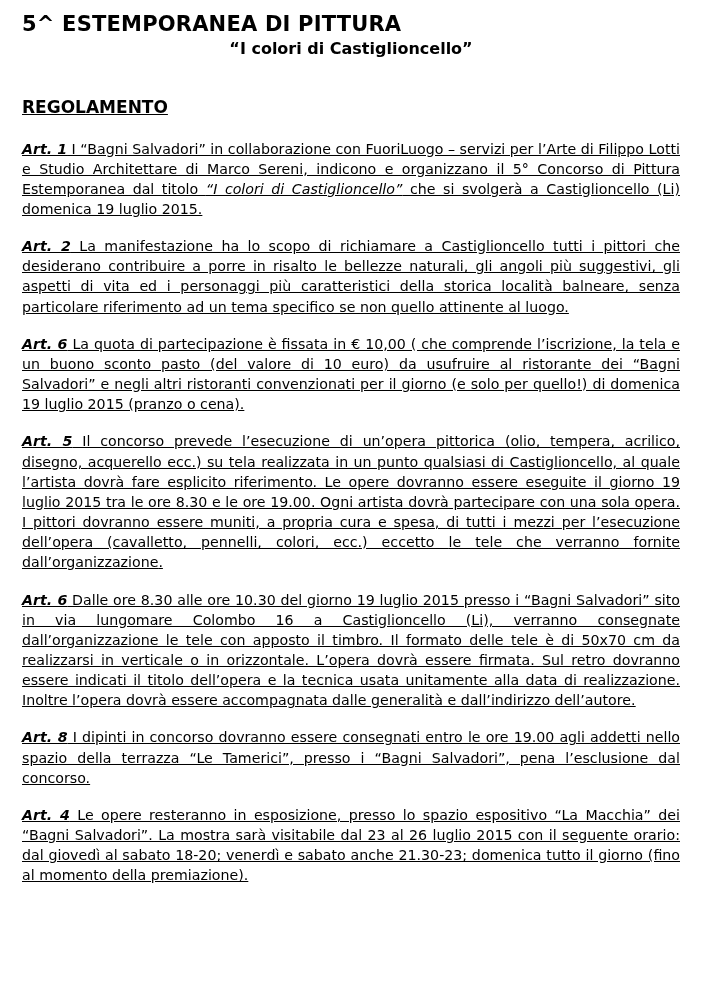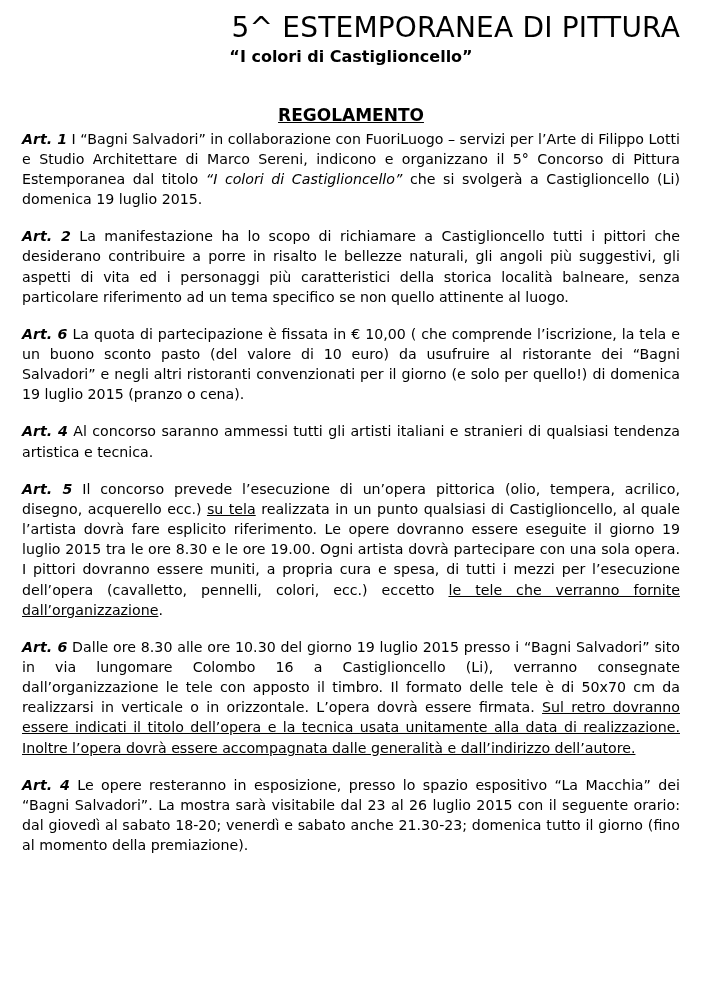--- a/index.html
+++ b/index.html
@@ -12,43 +12,44 @@
     min-height: 1000px;
     font-family: "DejaVu Sans", sans-serif;
     color: #000000;
   }
   .page {
     width: 702px;
     box-sizing: border-box;
     padding: 8px 22px 0 22px;
   }
   .doc-title {
-    text-align: right;
-    font-size: 28px;
-    font-weight: normal;
+    text-align: left;
+    font-size: 21px;
+    font-weight: bold;
     letter-spacing: 0.2px;
     margin: 4px 0 0 0;
     line-height: 1.15;
   }
   .doc-subtitle {
     text-align: center;
     font-size: 16px;
     font-weight: bold;
     margin: 4px 0 0 0;
     line-height: 1.15;
   }
   .section-heading {
-    text-align: center;
+    text-align: left;
     font-size: 17px;
     font-weight: bold;
     text-decoration: underline;
     margin: 38px 0 0 0;
   }
   .articles {
-    margin-top: 4px;
+    margin-top: 22px;
+    text-decoration: underline;
   }
   .article {
     font-size: 14.2px;
     line-height: 1.42;
     text-align: justify;
     margin: 0 0 17px 0;
   }
   .article:last-child {
     margin-bottom: 0;
   }
@@ -70,19 +71,19 @@
 
   <h1 class="doc-title">5^ ESTEMPORANEA DI PITTURA</h1>
   <h2 class="doc-subtitle">“I colori di Castiglioncello”</h2>
 
   <div class="section-heading">REGOLAMENTO</div>
 
   <div class="articles">
       <p class="article"><span class="art-label">Art. 1</span><span> I “Bagni Salvadori” in collaborazione con FuoriLuogo – servizi per l’Arte di Filippo Lotti e Studio Architettare di Marco Sereni, indicono e organizzano il 5° Concorso di Pittura Estemporanea dal titolo </span><span class="it">“I colori di Castiglioncello”</span><span> che si svolgerà a Castiglioncello (Li) domenica 19 luglio 2015.</span></p>
       <p class="article"><span class="art-label">Art. 2</span><span> La manifestazione ha lo scopo di richiamare a Castiglioncello tutti i pittori che desiderano contribuire a porre in risalto le bellezze naturali, gli angoli più suggestivi, gli aspetti di vita ed i personaggi più caratteristici della storica località balneare, senza particolare riferimento ad un tema specifico se non quello attinente al luogo.</span></p>
       <p class="article"><span class="art-label">Art. 6</span><span> La quota di partecipazione è fissata in € 10,00 ( che comprende l’iscrizione, la tela e un buono sconto pasto (del valore di 10 euro) da usufruire al ristorante dei “Bagni Salvadori” e negli altri ristoranti convenzionati per il giorno (e solo per quello!) di domenica 19 luglio 2015 (pranzo o cena).</span></p>
-      <p class="article"><span class="art-label">Art. 4</span><span> Al concorso saranno ammessi tutti gli artisti italiani e stranieri di qualsiasi tendenza artistica e tecnica.</span></p>
       <p class="article"><span class="art-label">Art. 5</span><span> Il concorso prevede l’esecuzione di un’opera pittorica (olio, tempera, acrilico, disegno, acquerello ecc.) </span><span class="ul">su tela</span><span> realizzata in un punto qualsiasi di Castiglioncello, al quale l’artista dovrà fare esplicito riferimento. Le opere dovranno essere eseguite il giorno 19 luglio 2015 tra le ore 8.30 e le ore 19.00. Ogni artista dovrà partecipare con una sola opera. I pittori dovranno essere muniti, a propria cura e spesa, di tutti i mezzi per l’esecuzione dell’opera (cavalletto, pennelli, colori, ecc.) eccetto </span><span class="ul">le tele che verranno fornite dall’organizzazione</span><span>.</span></p>
       <p class="article"><span class="art-label">Art. 6</span><span> Dalle ore 8.30 alle ore 10.30 del giorno 19 luglio 2015 presso i “Bagni Salvadori” sito in via lungomare Colombo 16 a Castiglioncello (Li), verranno consegnate dall’organizzazione le tele con apposto il timbro. Il formato delle tele è di 50x70 cm da realizzarsi in verticale o in orizzontale. L’opera dovrà essere firmata. </span><span class="ul">Sul retro dovranno essere indicati il titolo dell’opera e la tecnica usata unitamente alla data di realizzazione. Inoltre l’opera dovrà essere accompagnata dalle generalità e dall’indirizzo dell’autore.</span></p>
+      <p class="article"><span class="art-label">Art. 8</span><span> I dipinti in concorso dovranno essere consegnati entro le ore 19.00 agli addetti nello spazio della terrazza “Le Tamerici”, presso i “Bagni Salvadori”, pena l’esclusione dal concorso.</span></p>
       <p class="article"><span class="art-label">Art. 4</span><span> Le opere resteranno in esposizione, presso lo spazio espositivo “La Macchia” dei “Bagni Salvadori”. La mostra sarà visitabile dal 23 al 26 luglio 2015 con il seguente orario: dal giovedì al sabato 18-20; venerdì e sabato anche 21.30-23; domenica tutto il giorno (fino al momento della premiazione).</span></p>
     </div>
 
 </div>
 
 </body></html>

